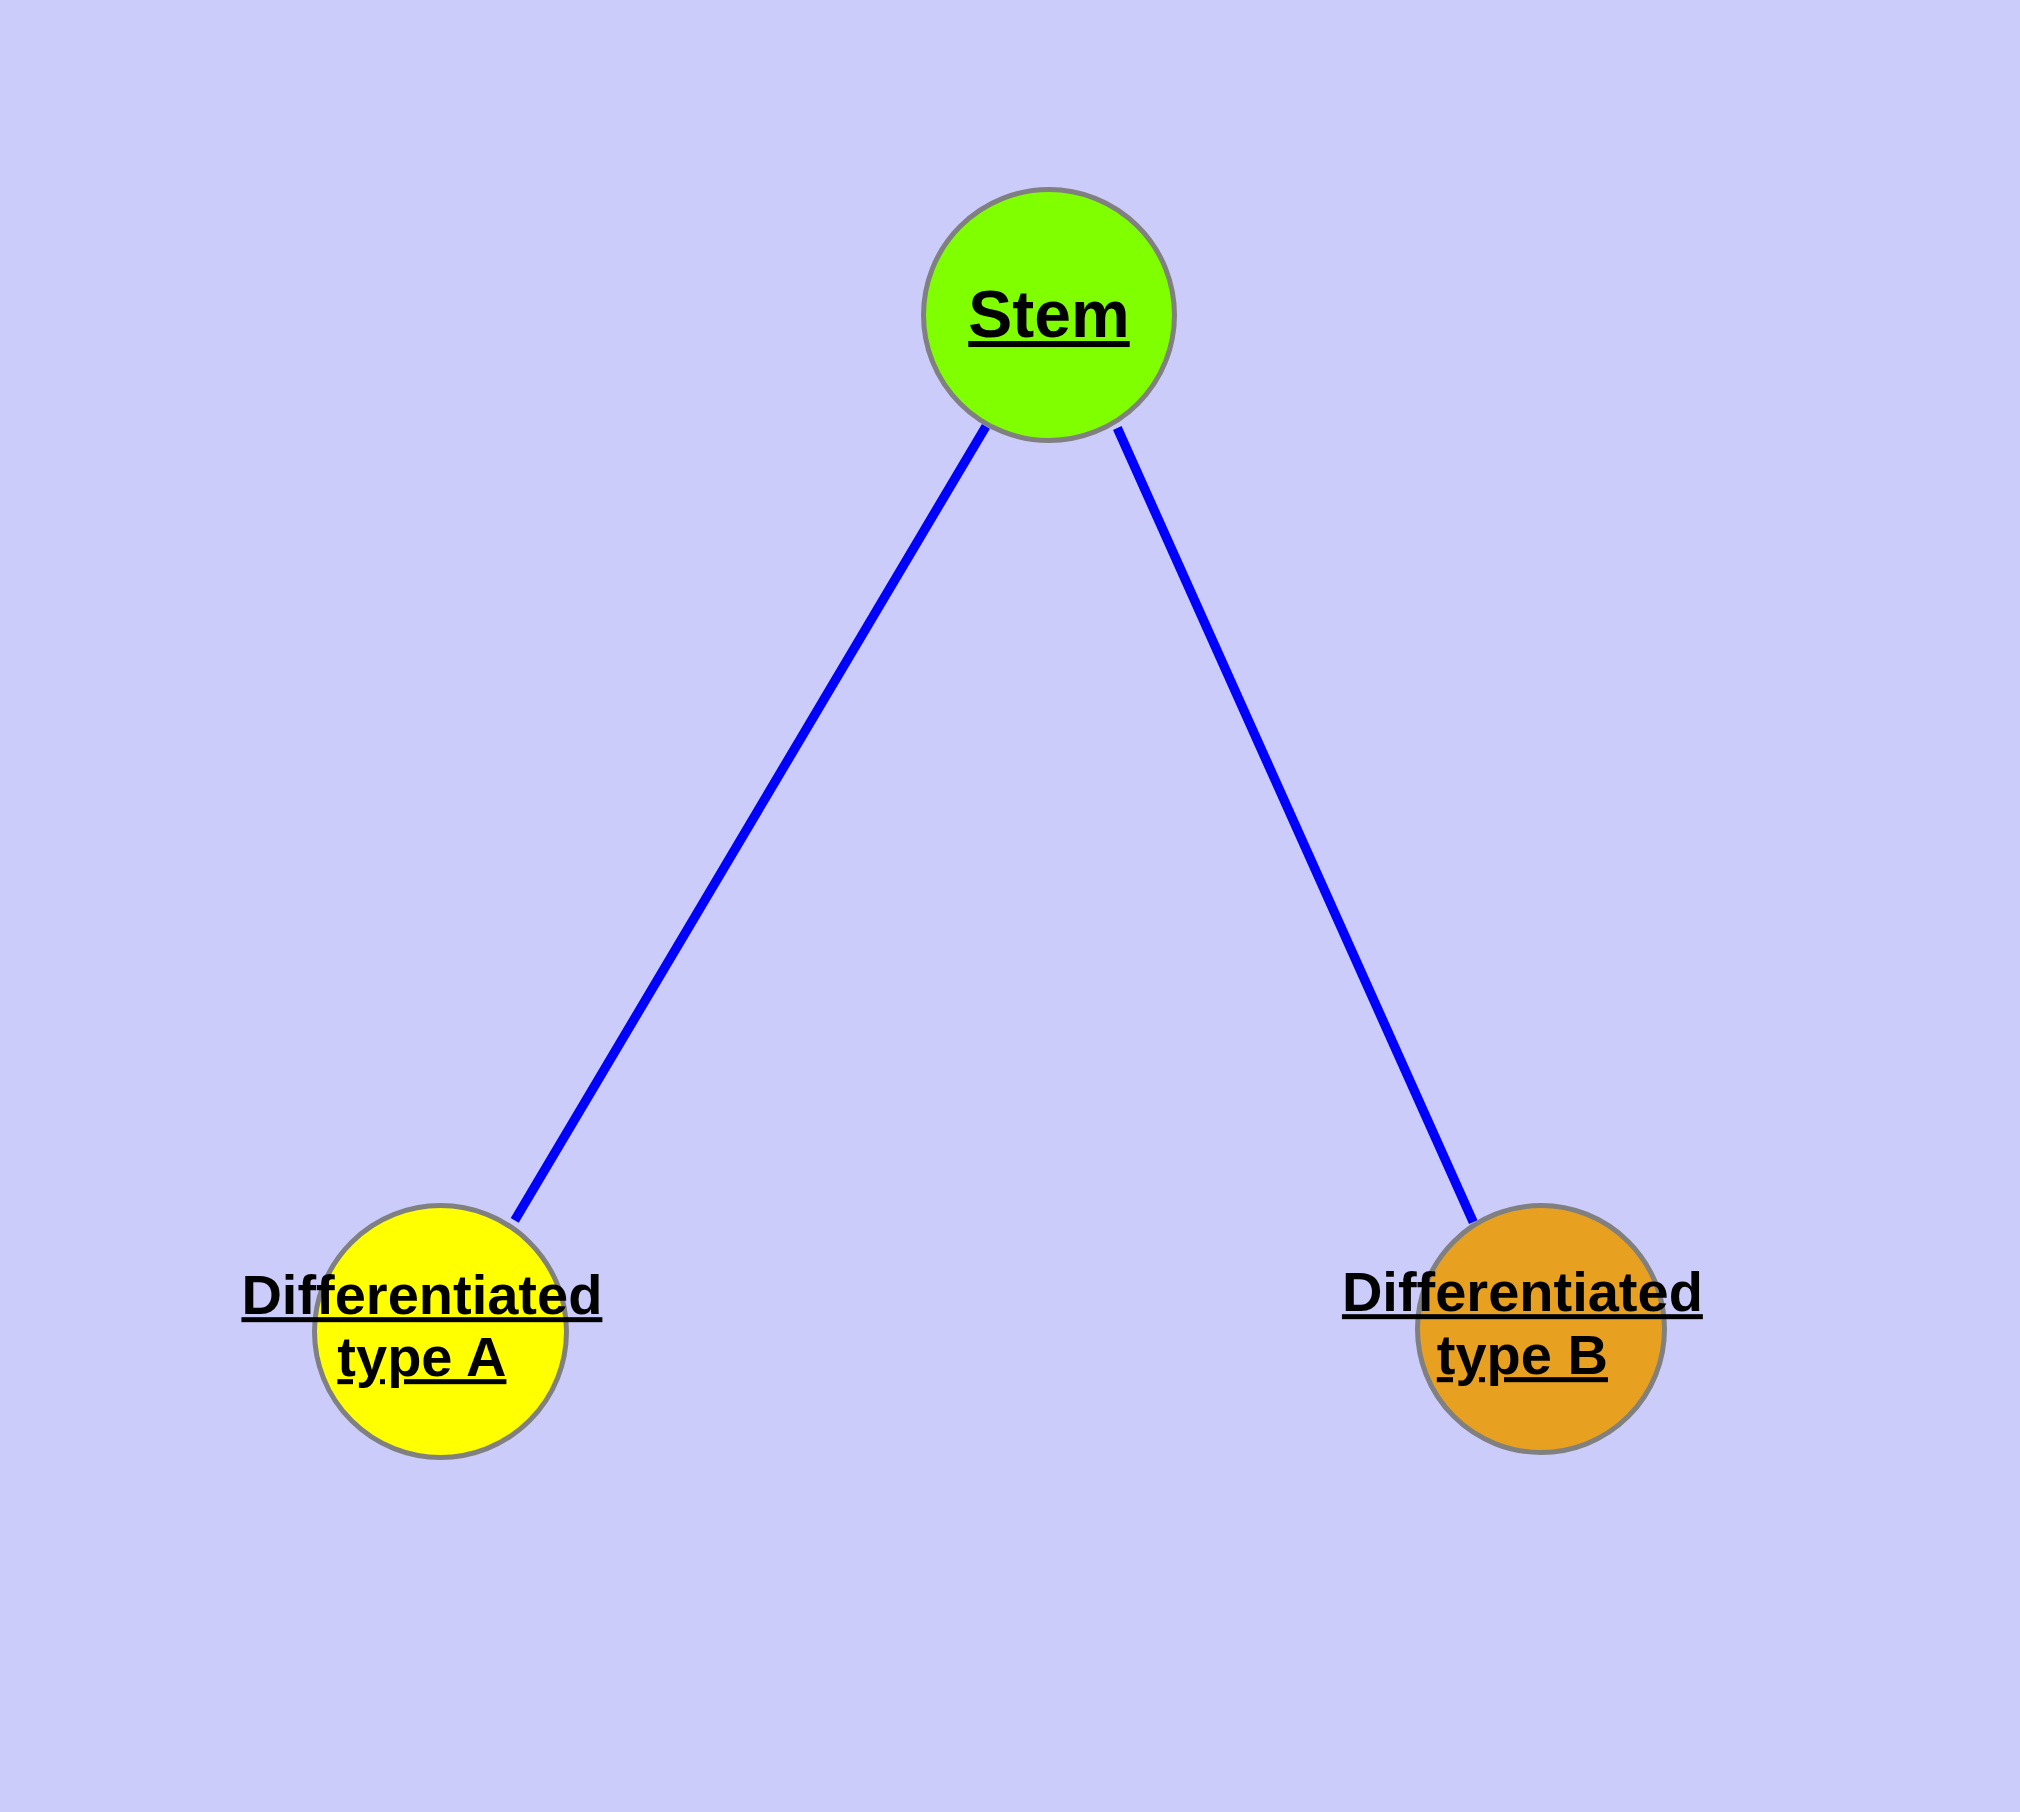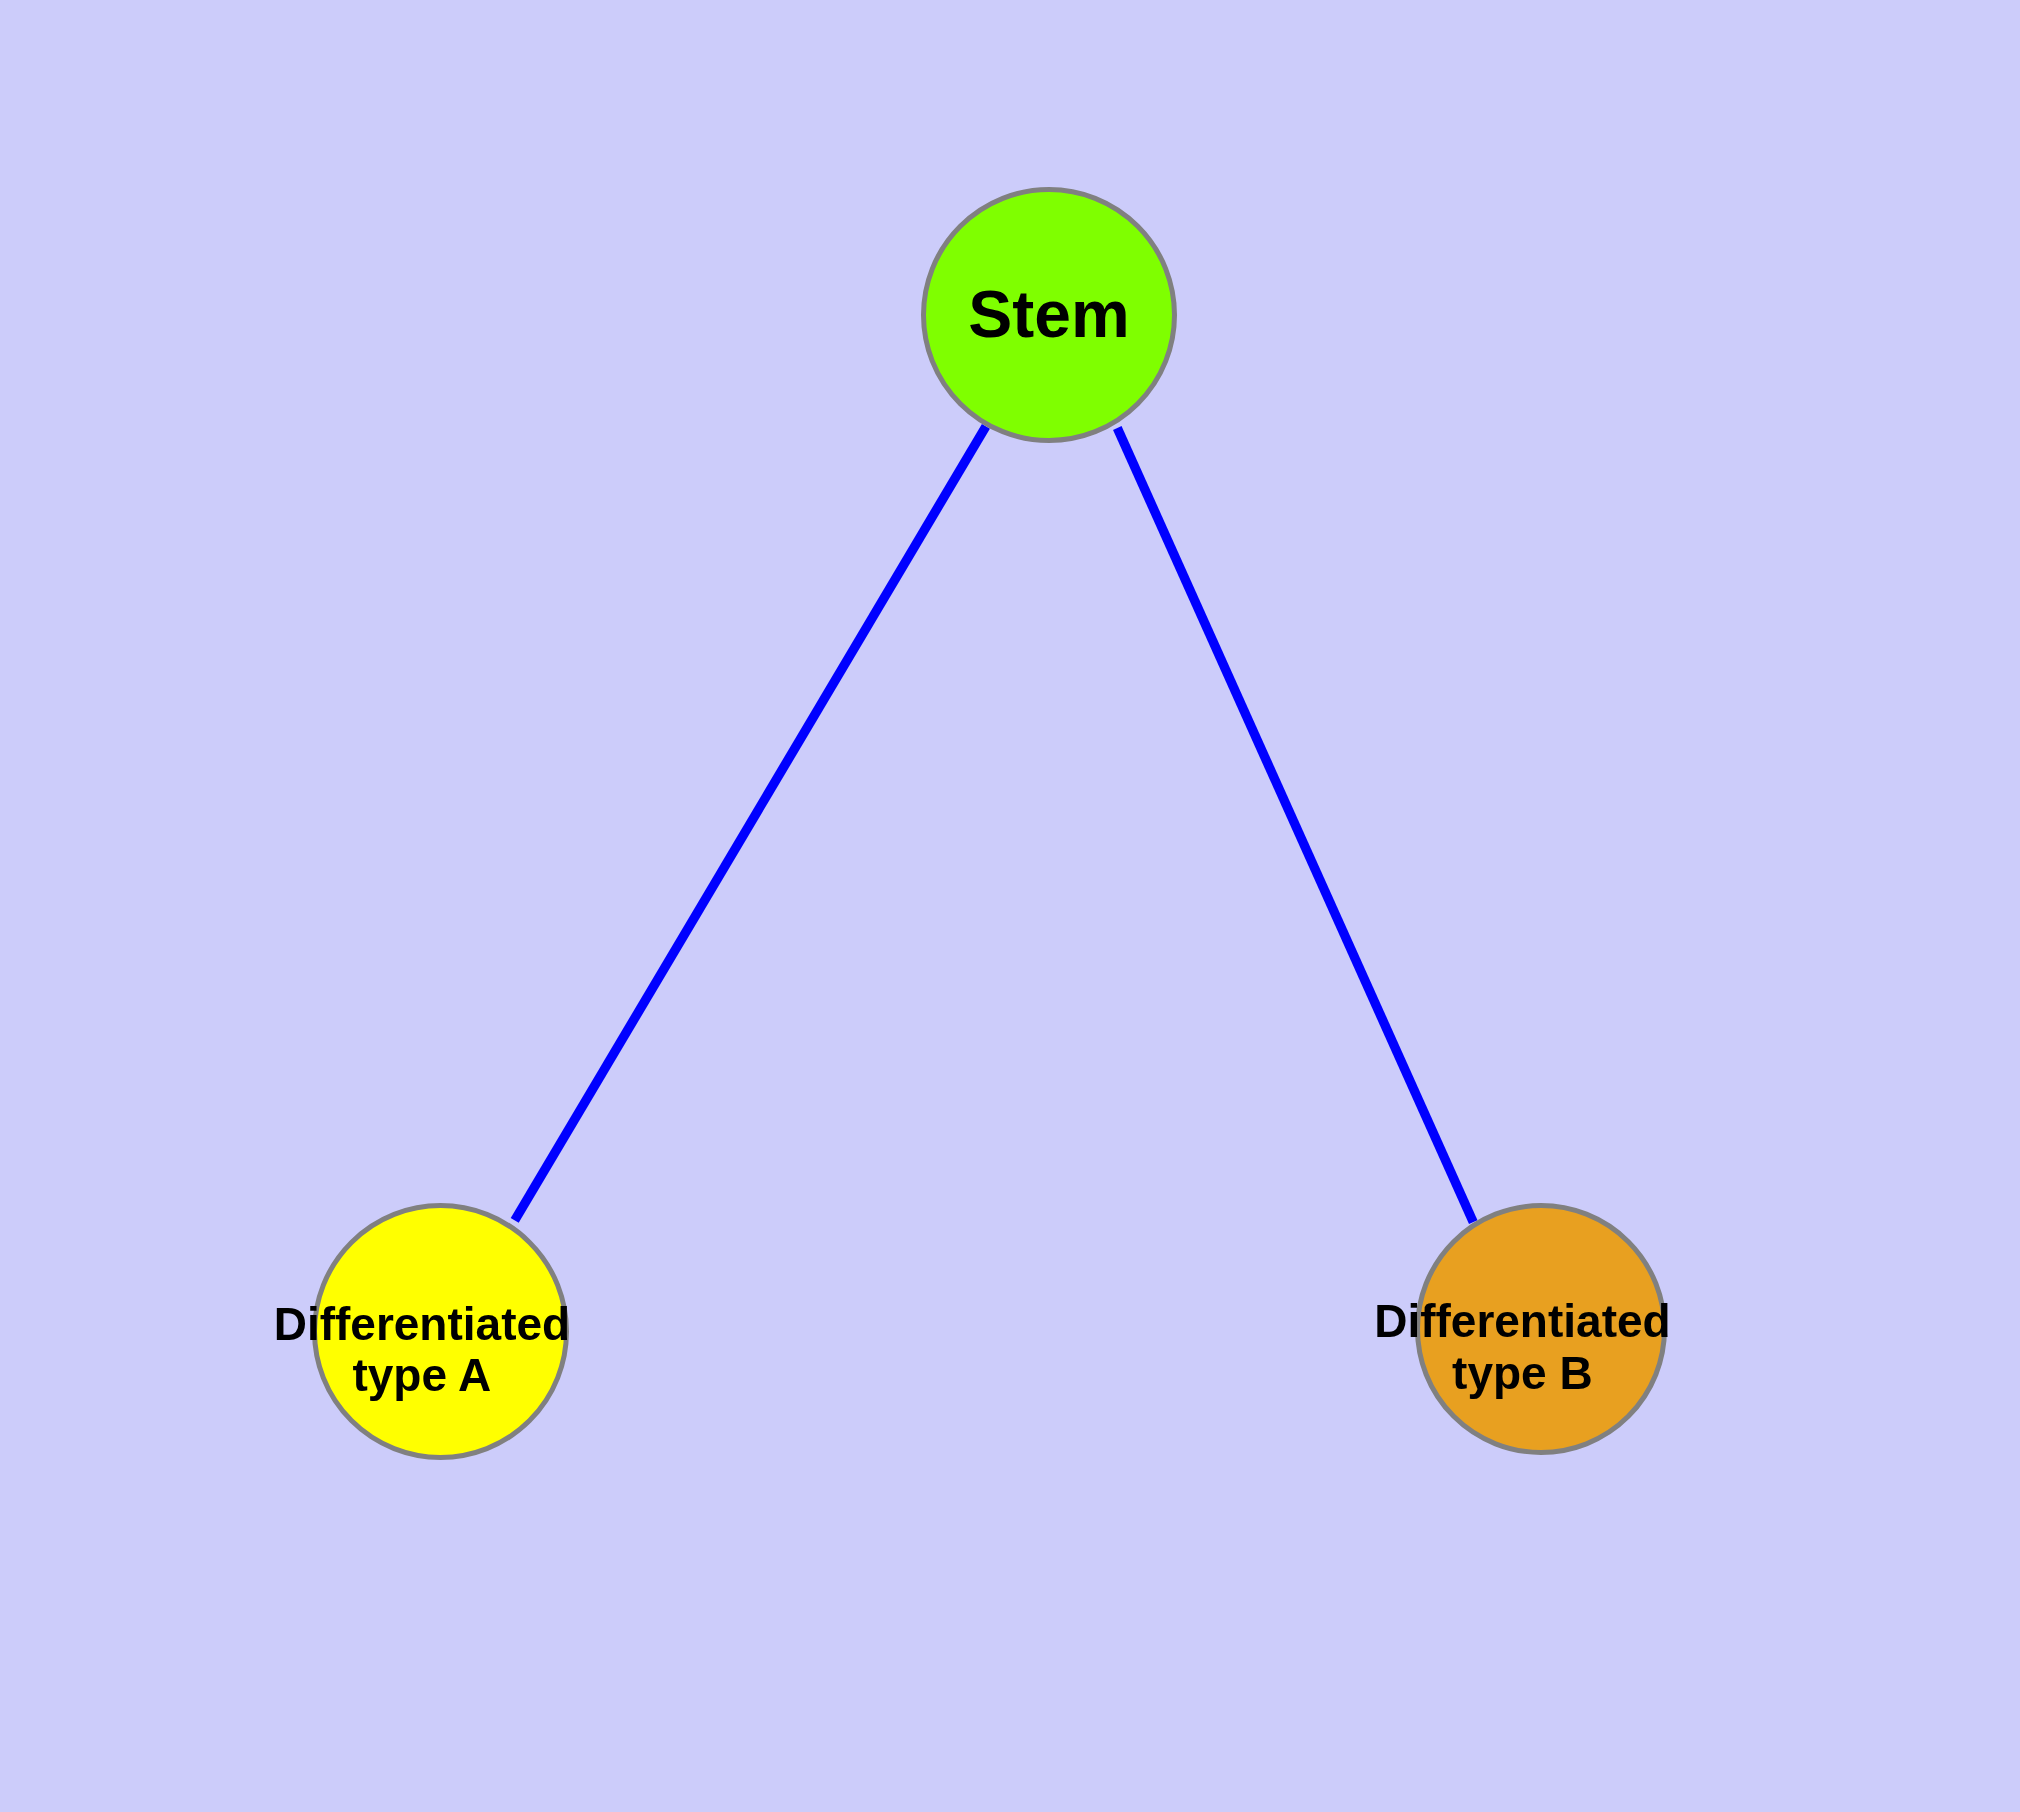--- a/index.html
+++ b/index.html
@@ -47,20 +47,21 @@
     position: absolute;
     left: 50%;
     top: 50%;
     transform: translate(-50%, -50%);
     white-space: nowrap;
     text-align: center;
     color: #000000;
     font-weight: bold;
     line-height: 1.12;
     pointer-events: none;
+    text-decoration: underline;
   }
   .node-label-multiline {
     white-space: pre;
   }
   #node-stem {
     left: 921px;
     top: 187px;
     width: 256px;
     height: 256px;
     background: #7fff00;
@@ -77,22 +78,21 @@
   }
   #node-diff-b {
     left: 1415px;
     top: 1203px;
     width: 252px;
     height: 252px;
     background: #e8a020;
   }
   #node-diff-a .node-label,
   #node-diff-b .node-label {
-    font-size: 46px;
-    margin-top: 24px;
+    font-size: 56px;
   }
   #node-diff-a .node-label {
     transform: translate(-50%, -50%) translate(-18.6px, -5.1px);
   }
   #node-diff-b .node-label {
     transform: translate(-50%, -50%) translate(-18.6px, -5.1px);
   }
 </style>
 </head>
 <body>

